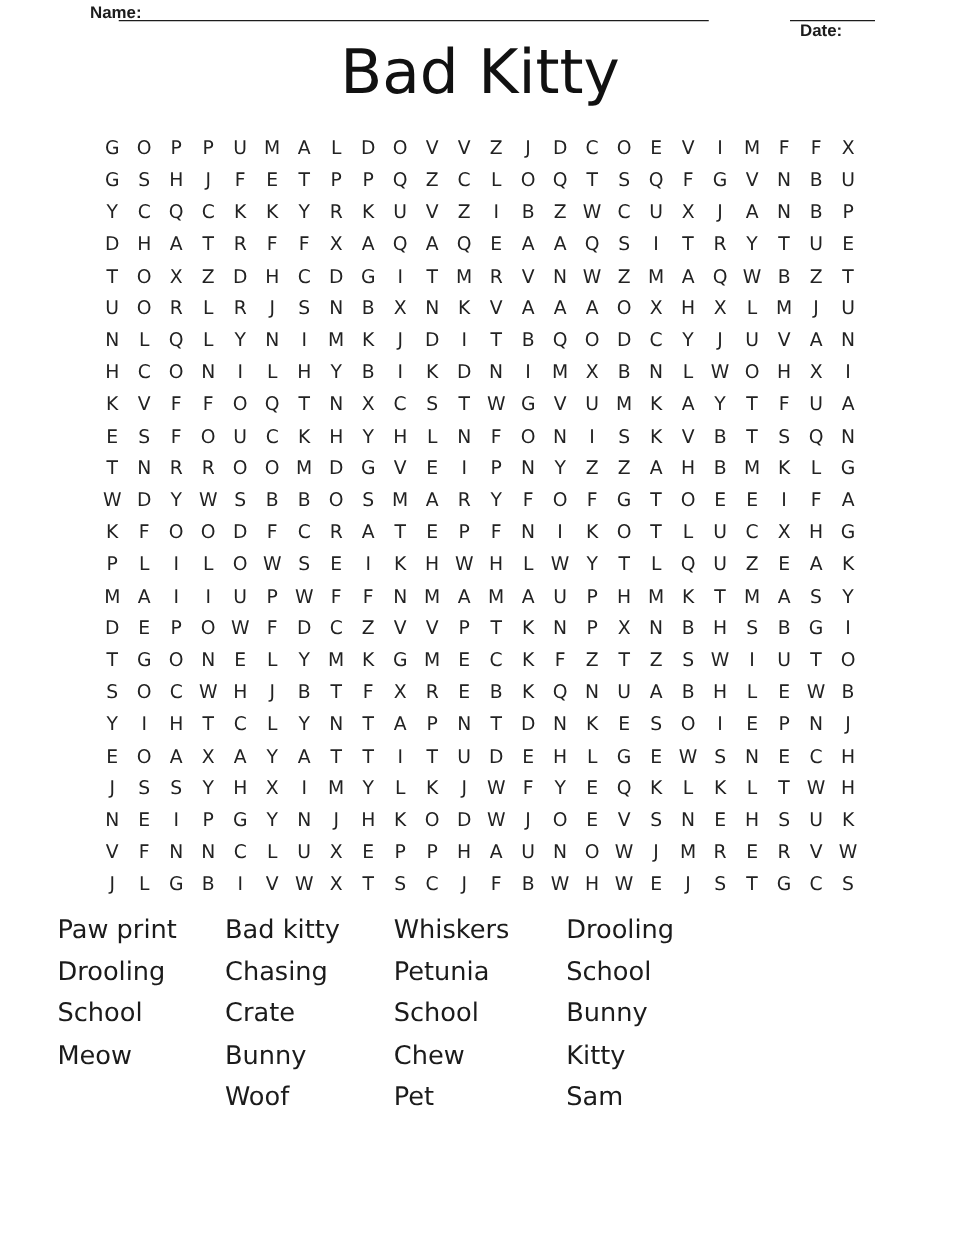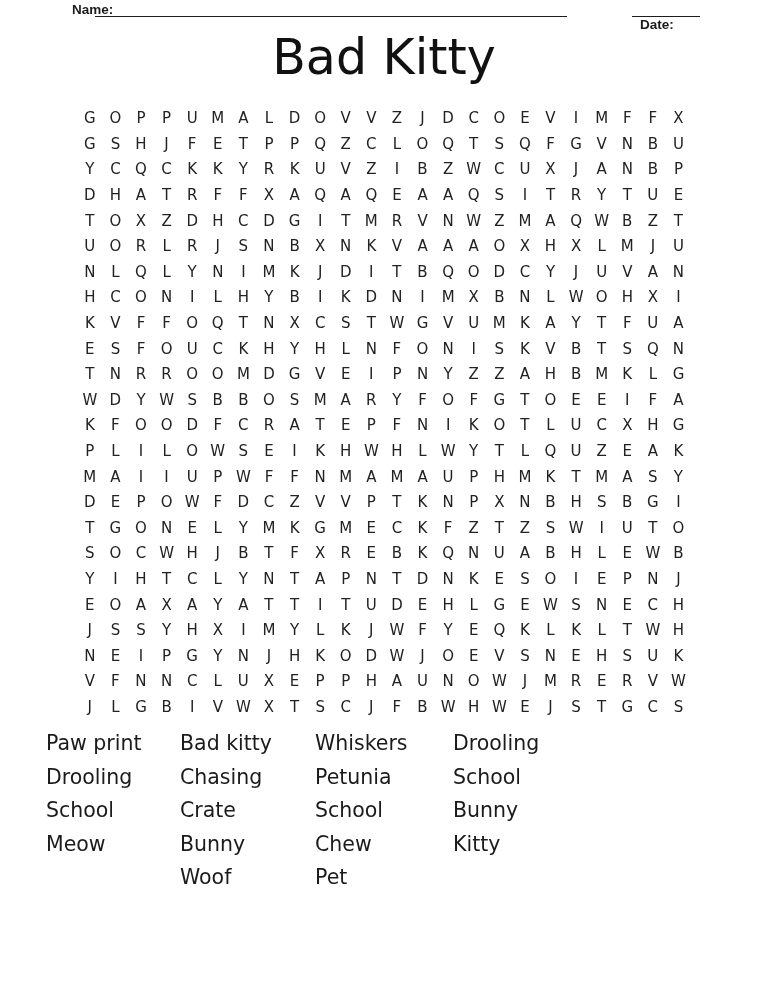--- a/index.html
+++ b/index.html
@@ -695,14 +695,15 @@
       <div class="word-item">Petunia</div>
       <div class="word-item">School</div>
       <div class="word-item">Chew</div>
       <div class="word-item">Pet</div>
     </div>
     <div class="word-col">
       <div class="word-item">Drooling</div>
       <div class="word-item">School</div>
       <div class="word-item">Bunny</div>
       <div class="word-item">Kitty</div>
+      <div class="word-item">Sam</div>
     </div>
   </div>
 
 </body></html>

